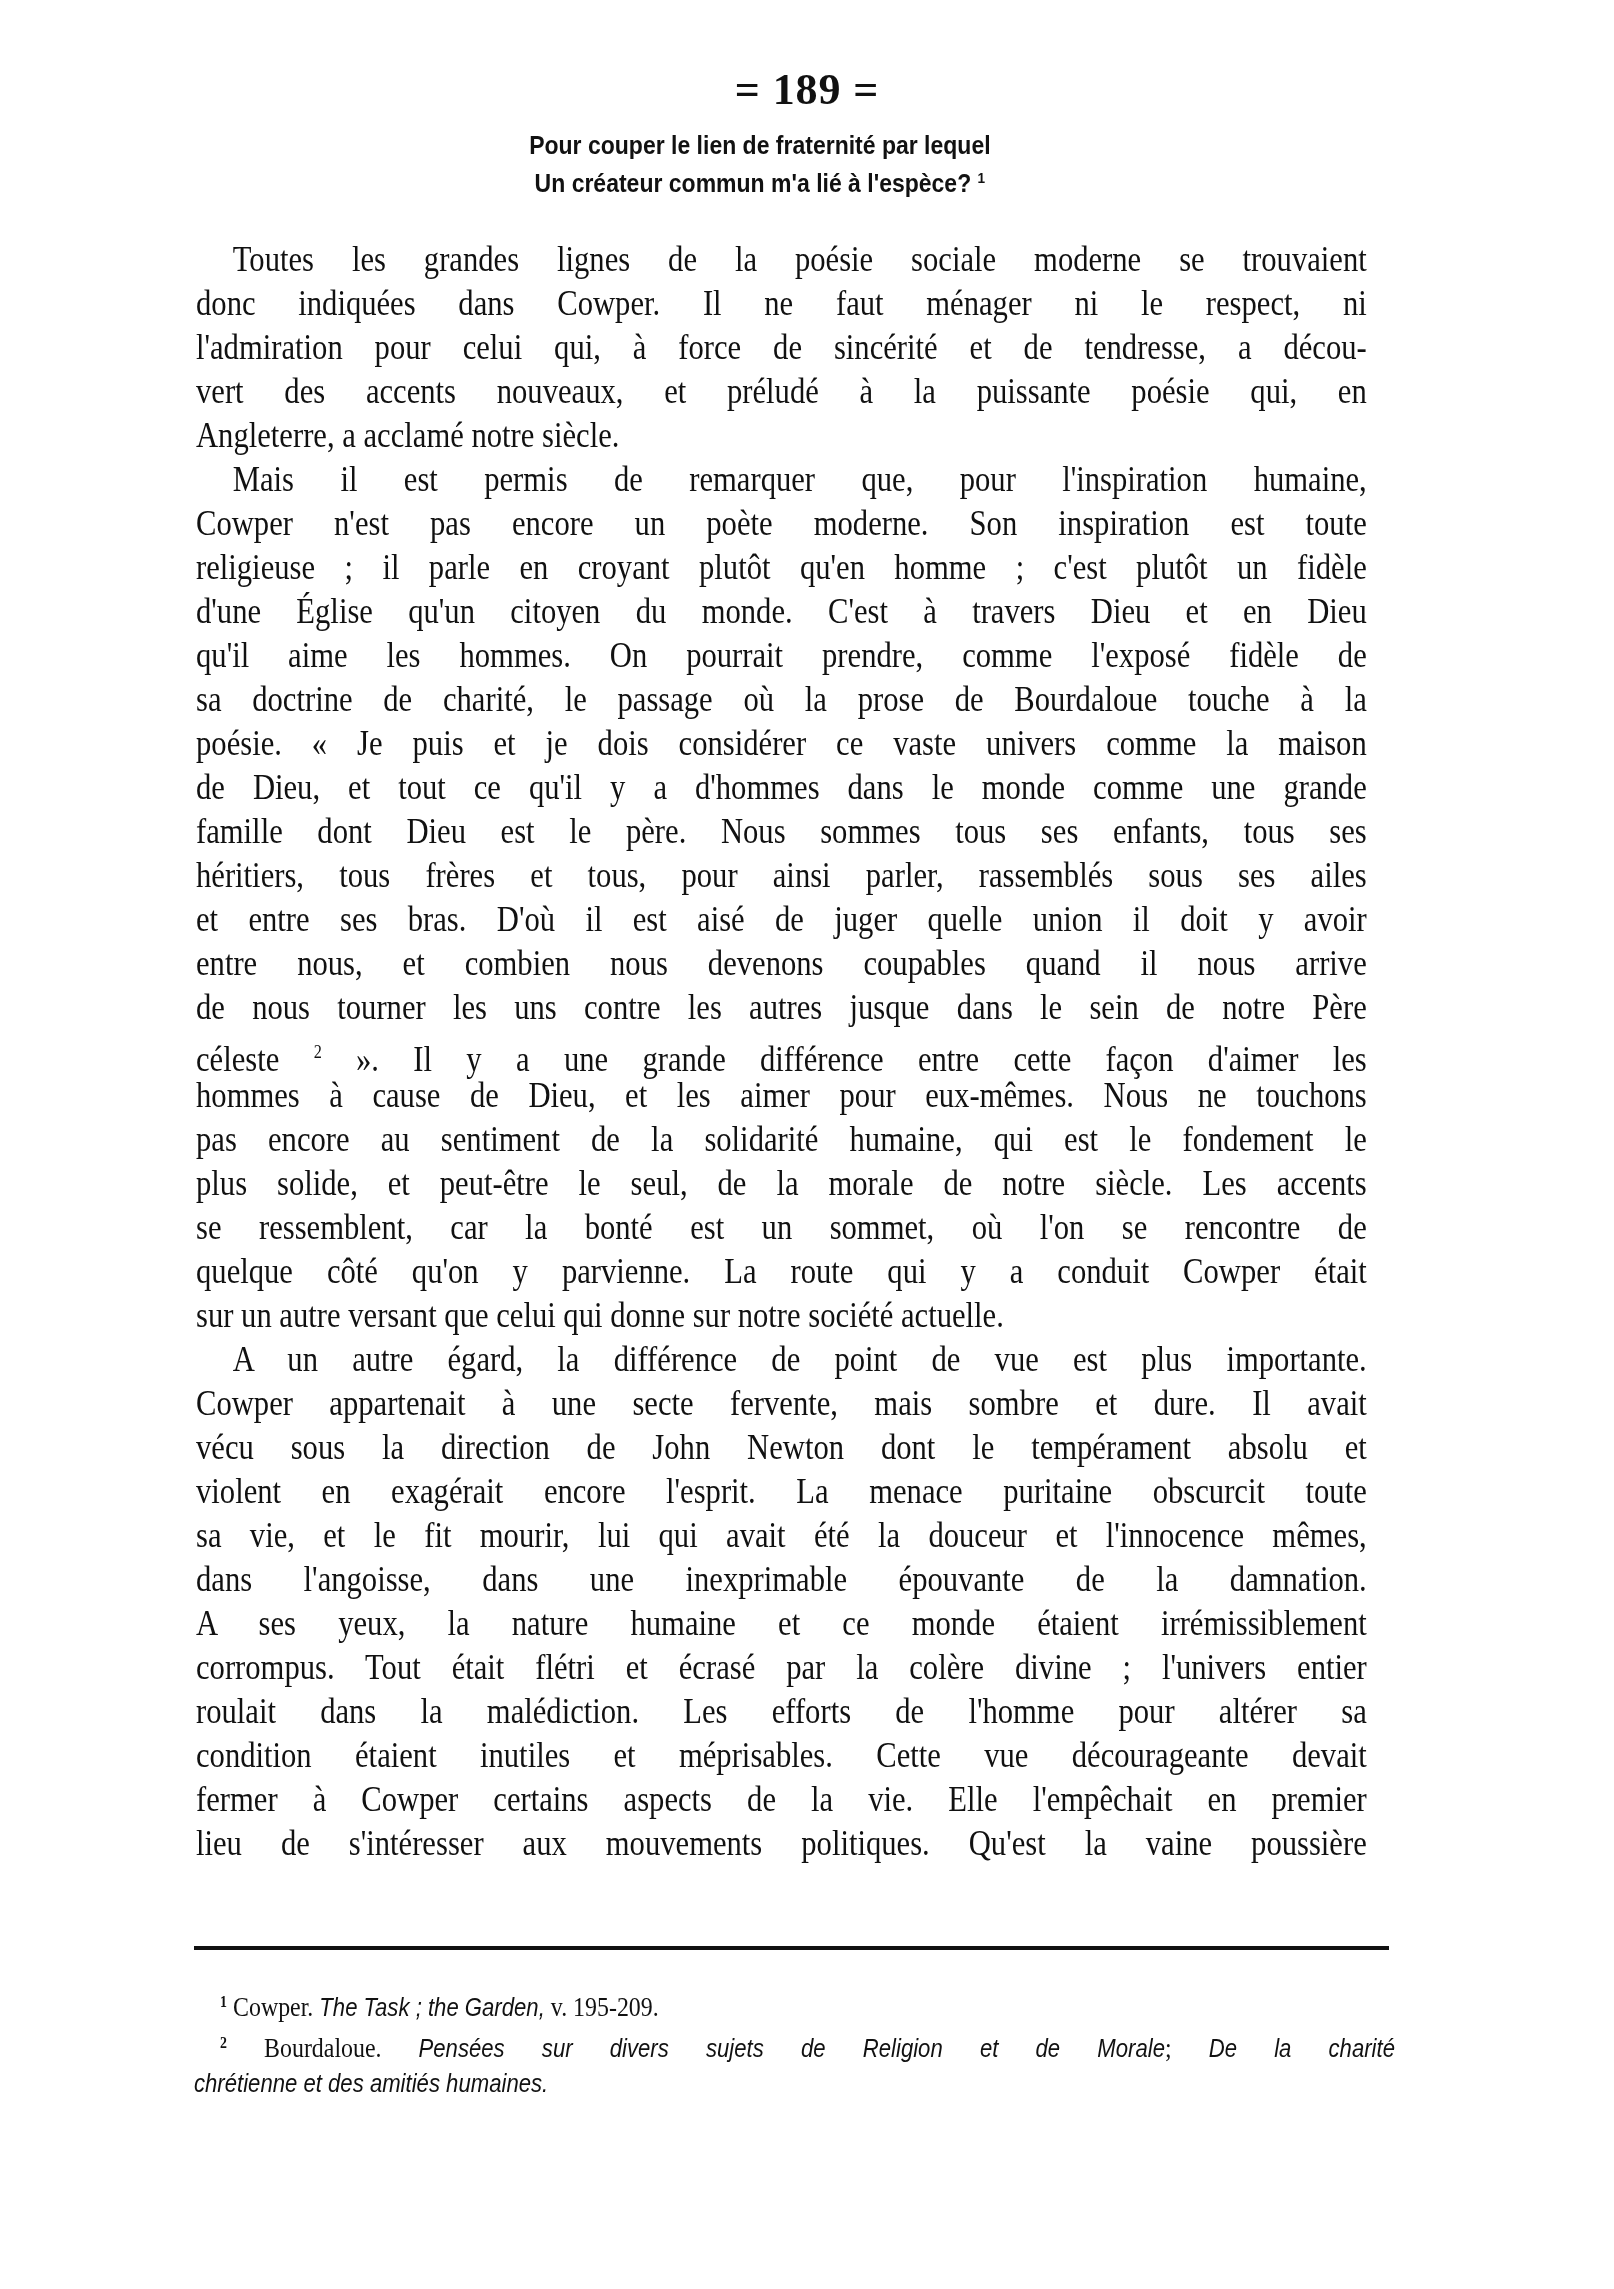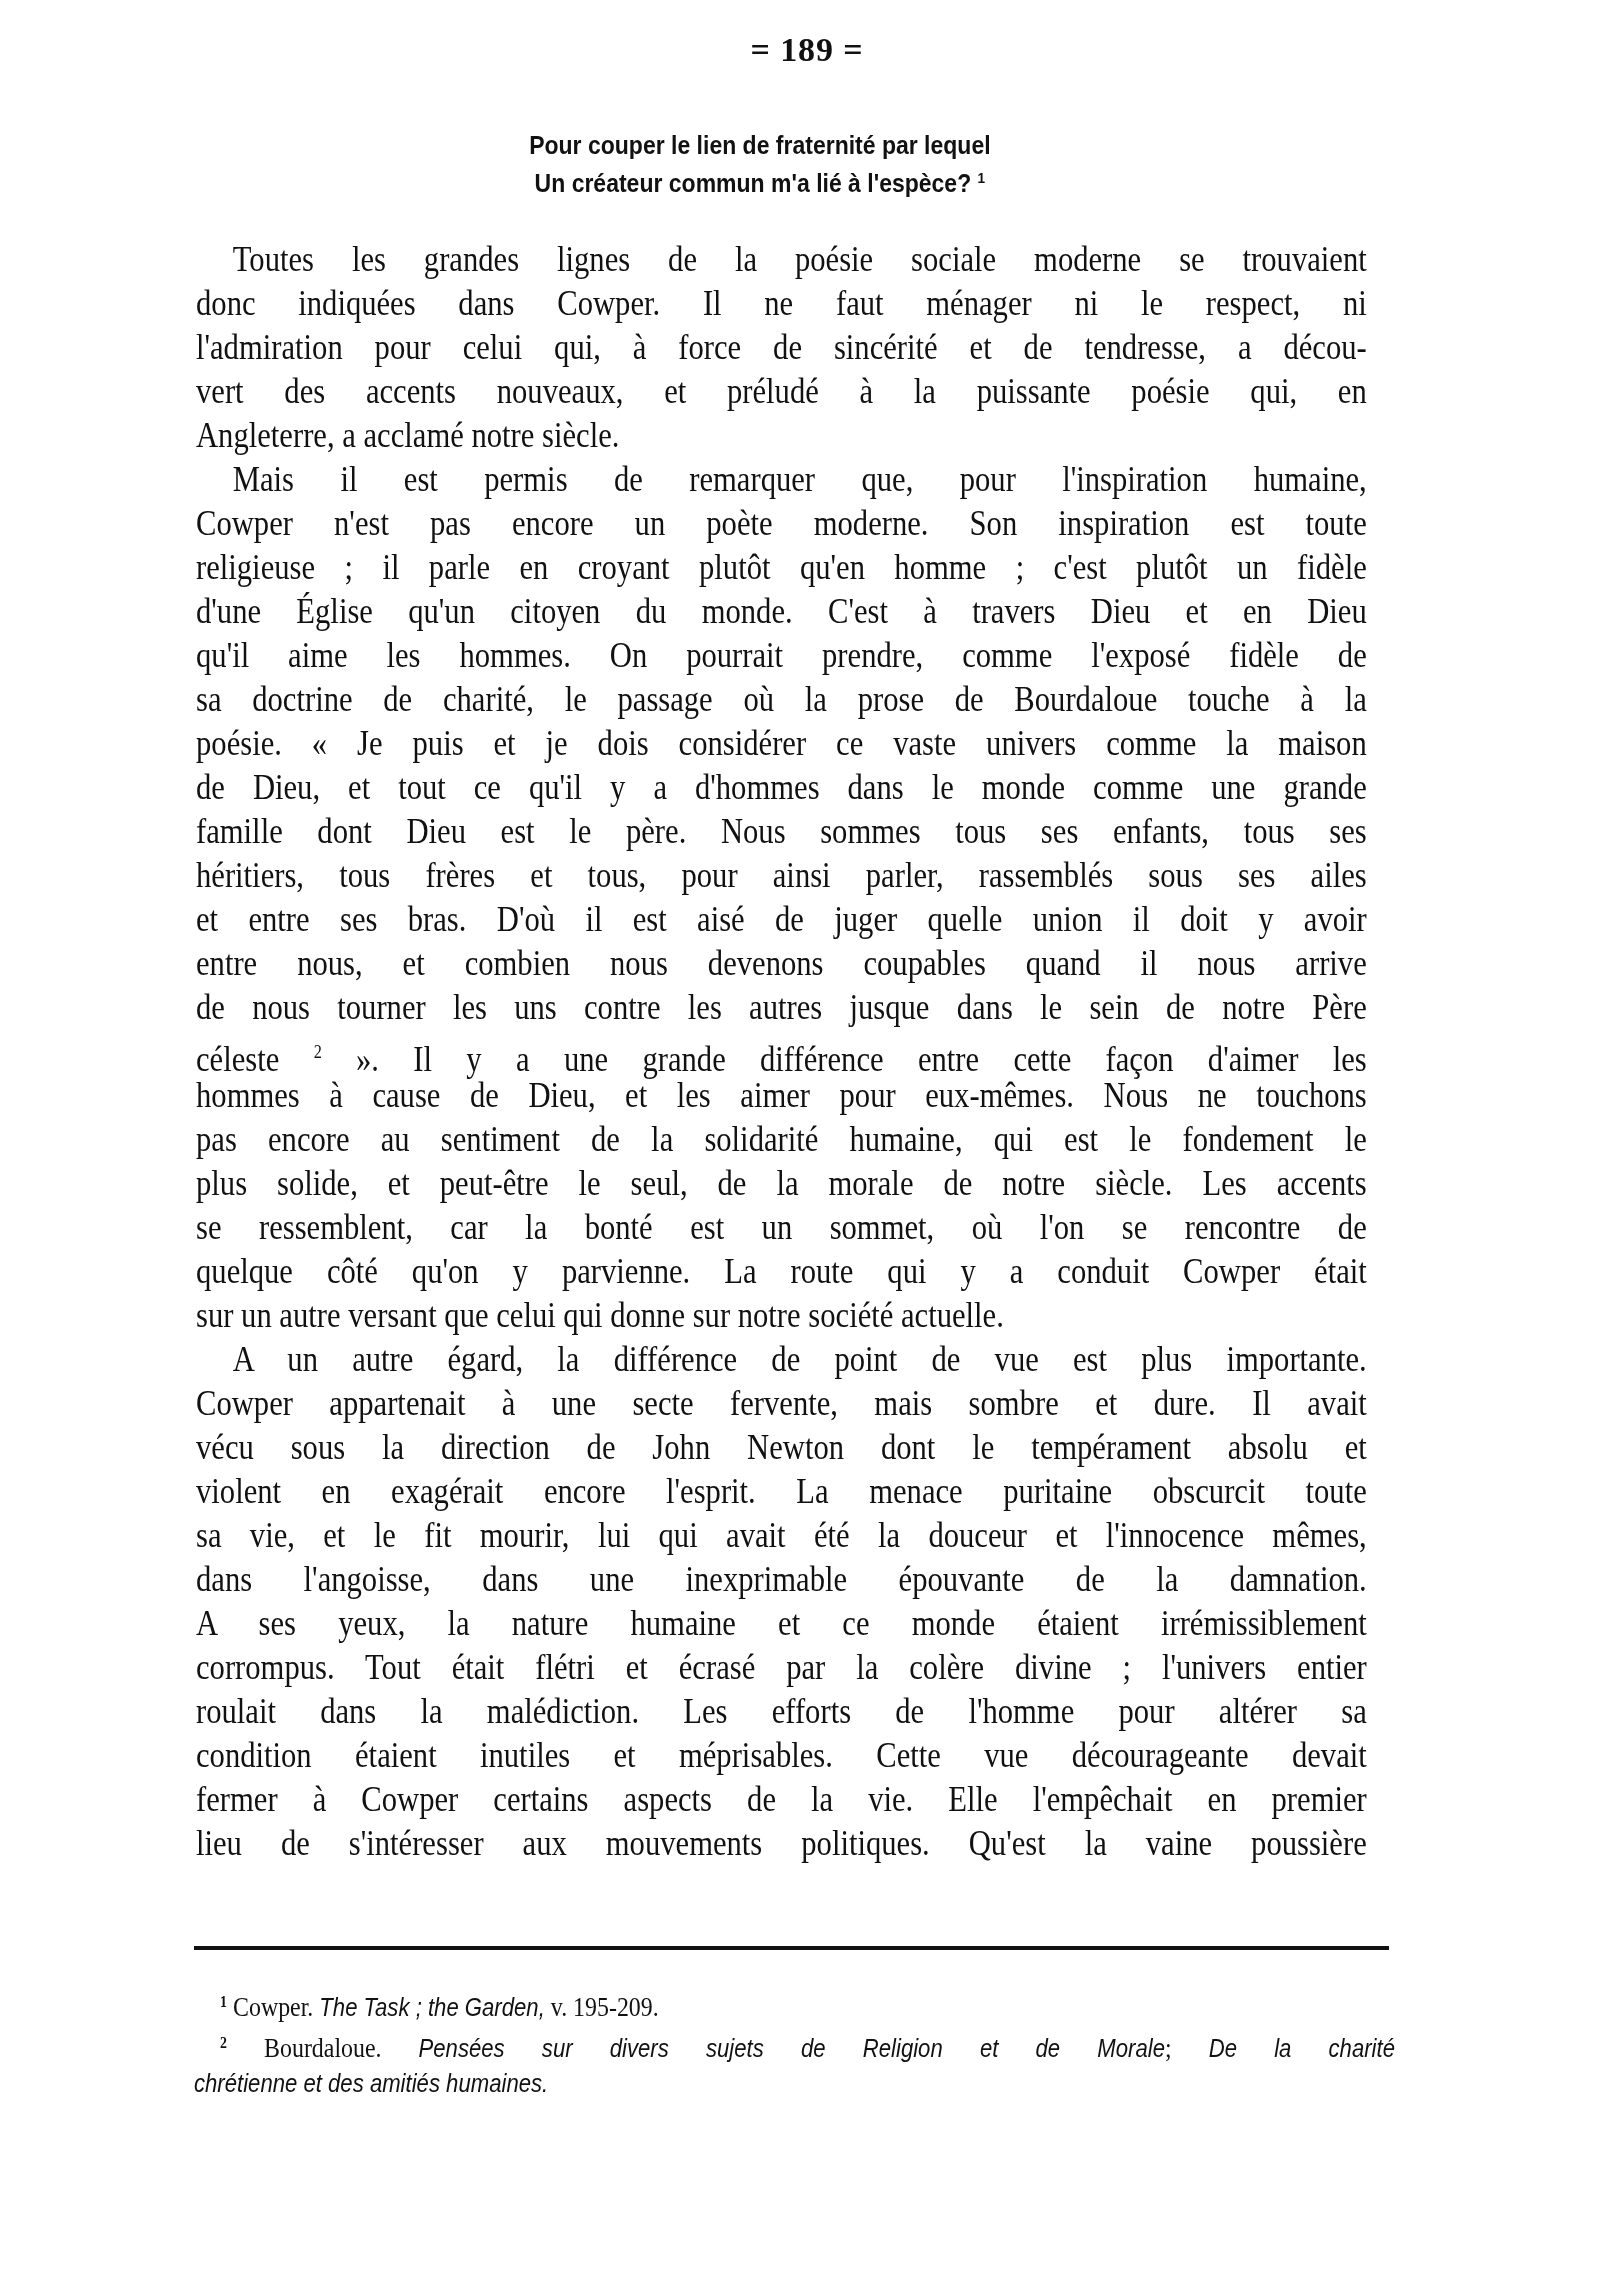--- a/index.html
+++ b/index.html
@@ -1,19 +1,19 @@
 <!DOCTYPE html>
 <html style="font-size:14.8px"><head>
 <meta charset="utf-8">
 <style>
   html, body { margin: 0; padding: 0; background: #ffffff; }
   body { width: 1614px; height: 2290px; position: relative; overflow: hidden; color: #111; }
   .page-number {
-    position: absolute; top: 31px; left: 0; width: 1614px; text-align: center;
-    font-family: "Liberation Serif", serif; font-weight: bold; font-size: 34px; letter-spacing: 0.9px;
+    position: absolute; top: 64px; left: 0; width: 1614px; text-align: center;
+    font-family: "Liberation Serif", serif; font-weight: bold; font-size: 44px; letter-spacing: 0.9px;
   }
   .epigraph {
     position: absolute; top: 129px; left: 471px; width: 628px;
     font-family: "Liberation Sans", sans-serif; font-weight: bold; font-size: 25px;
     line-height: 33px; text-align: center; transform: scaleX(0.92); transform-origin: left top;
   }
   .epigraph sup { font-size: 14.8px; vertical-align: 9.2px; }
   .body-text {
     position: absolute; top: 238px; left: 196px; width: 1338px;
     font-family: "Liberation Serif", serif; font-size: 35px; line-height: 44px;

